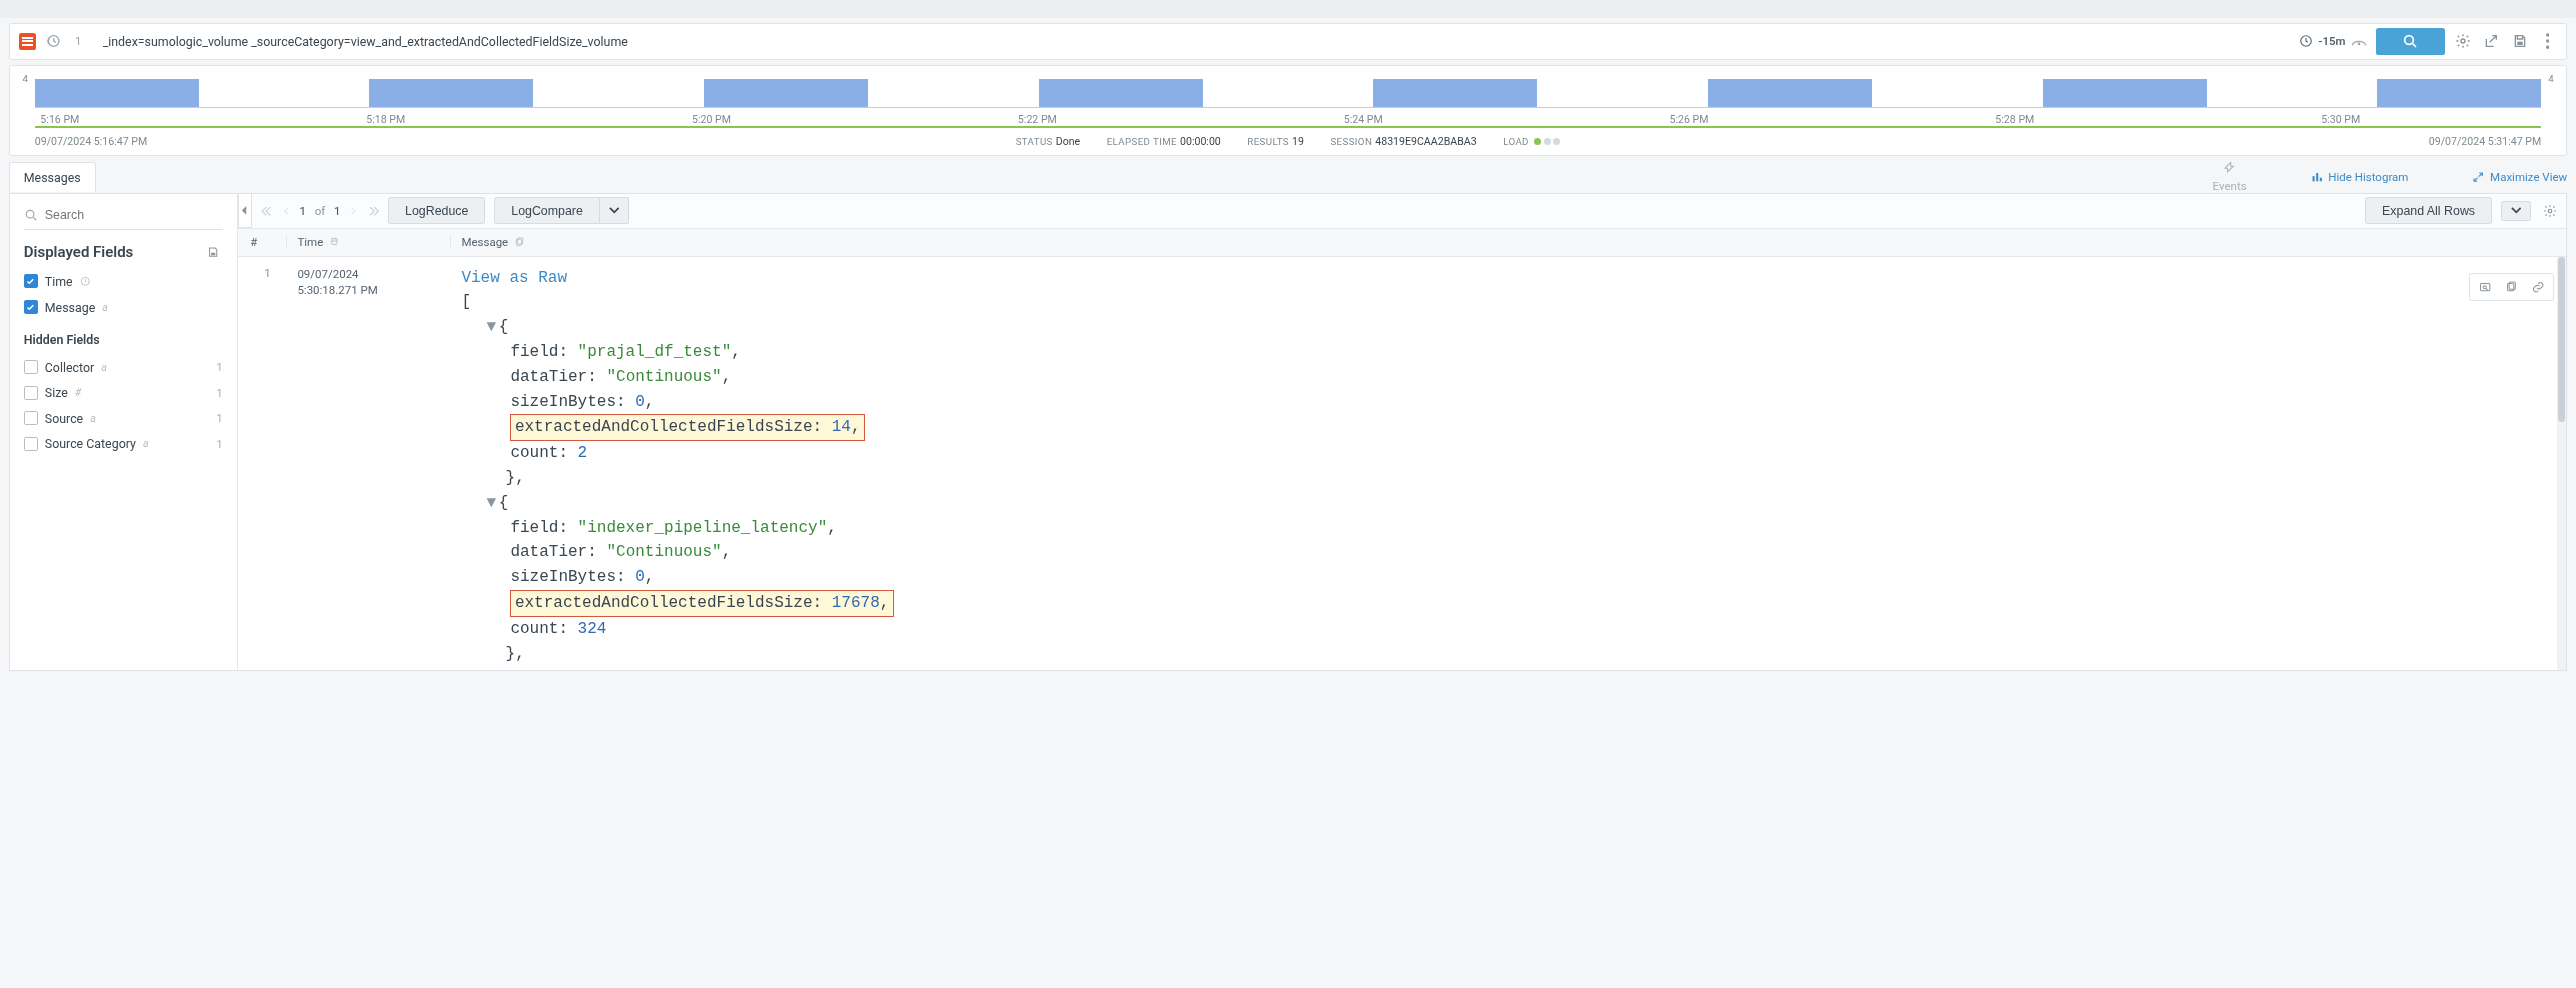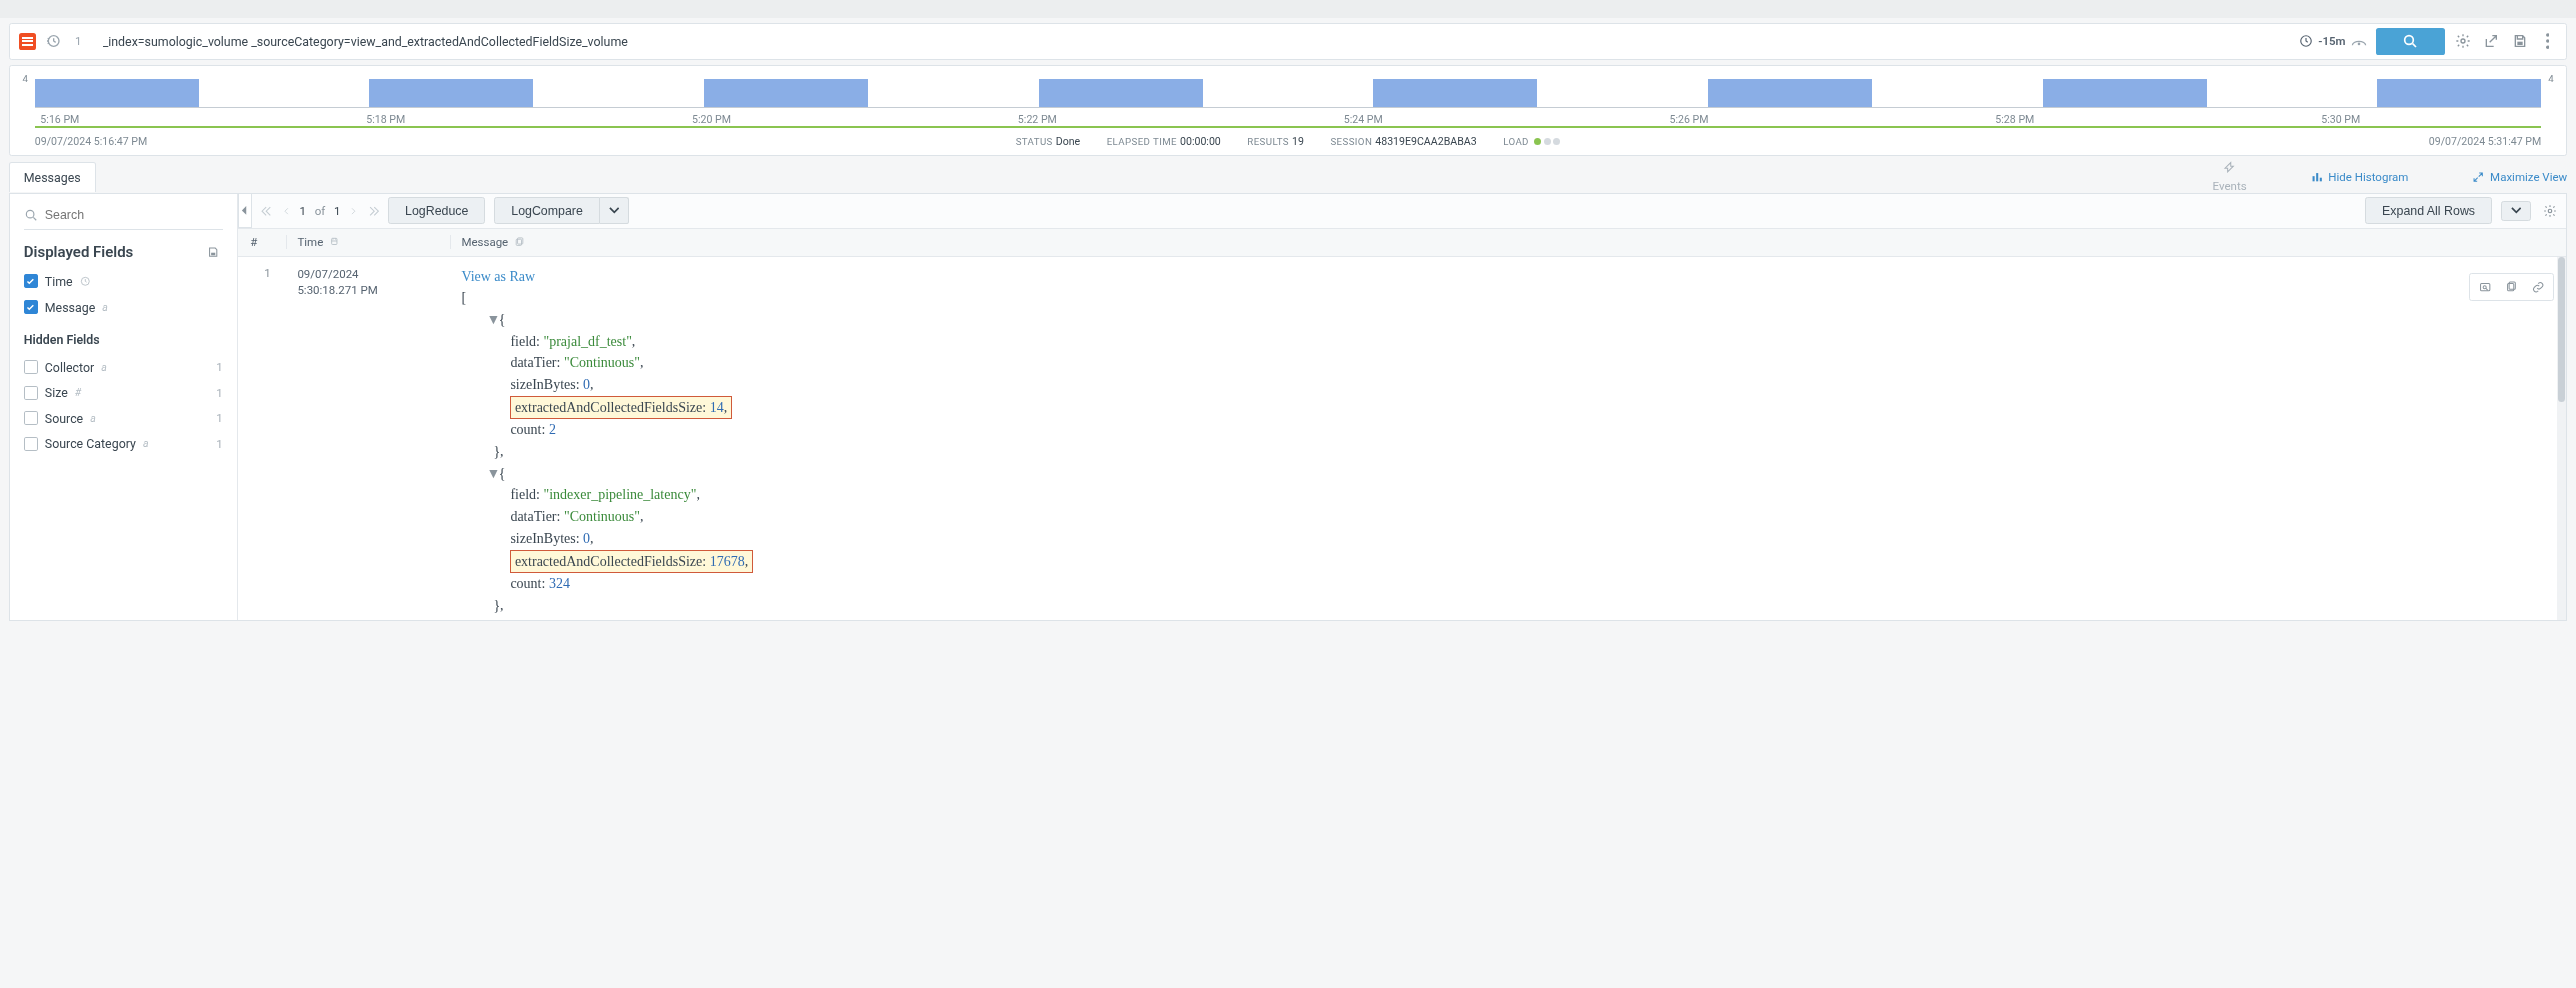--- a/index.html
+++ b/index.html
@@ -67,21 +67,21 @@
 
 .grid-head { display: flex; align-items: center; border-bottom: 0.9px solid #e4e8ec; background: #f6f8f9; height: 28px; font-size: 11.5px; color: #566370; }
 .grid-head .col-num { width: 49px; padding-left: 12.4px; border-right: 0.9px solid #e4e8ec; }
 .grid-head .col-time { width: 164px; padding-left: 10.6px; border-right: 0.9px solid #e4e8ec; display: flex; align-items: center; gap: 5.3px; }
 .grid-head .col-msg { flex: 1; padding-left: 10.6px; display: flex; align-items: center; gap: 5.3px; }
 
 .grid-body { flex: 1; overflow: auto; position: relative; }
 .row { display: flex; padding: 8.8px 0 3.5px; }
 .row .c-num { width: 49px; text-align: right; padding-right: 16px; color: #8a949c; }
 .row .c-time { width: 164px; padding-left: 10.6px; color: #566370; line-height: 1.4; }
-.row .c-msg { flex: 1; padding-left: 10.6px; font-family: Liberation Serif, serif; font-size: 14px; line-height: 1.55; color: #3a4650; position: relative; }
+.row .c-msg { flex: 1; padding-left: 10.6px; font-family: Liberation Mono, monospace; font-size: 16px; line-height: 1.55; color: #3a4650; position: relative; }
 .row-actions { position: absolute; right: 12.4px; top: 7px; display: flex; gap: 7px; background: #fff; border: 0.9px solid #dde3e8; border-radius: 2.6px; padding: 3.5px 5.3px; }
 .view-raw { color: #3b8bc9; cursor: pointer; }
 .json-line { white-space: pre; }
 .jk { color: #3a4650; }
 .jstr { color: #3a8a3a; }
 .jnum { color: #2f6bb3; }
 .caret-t { color: #8a949c; display: inline-block; width: 12.4px; cursor: pointer; user-select: none; }
 .hl-box { display: inline-block; background: #fff8d8; border: 0.9px solid #d05a3a; padding: 0 3.5px; }
 .ind1 { padding-left: 25px; }
 .ind2 { padding-left: 49px; }

